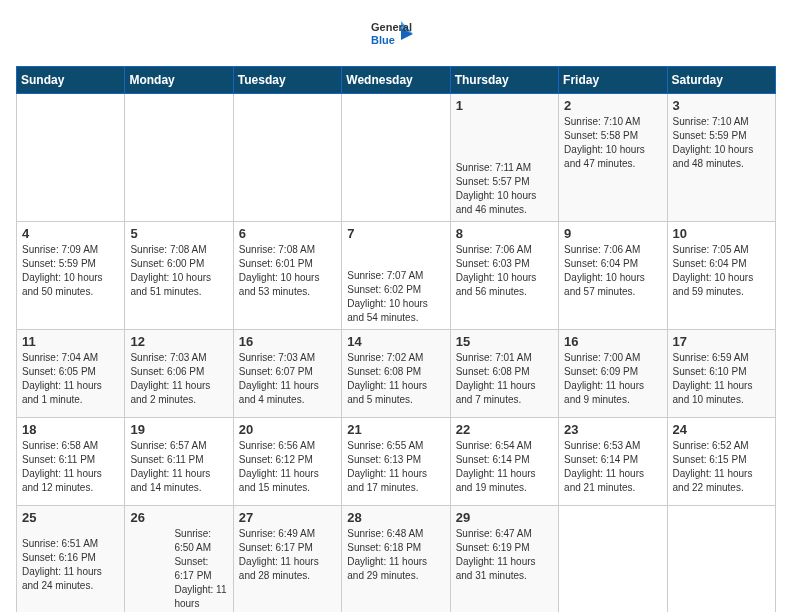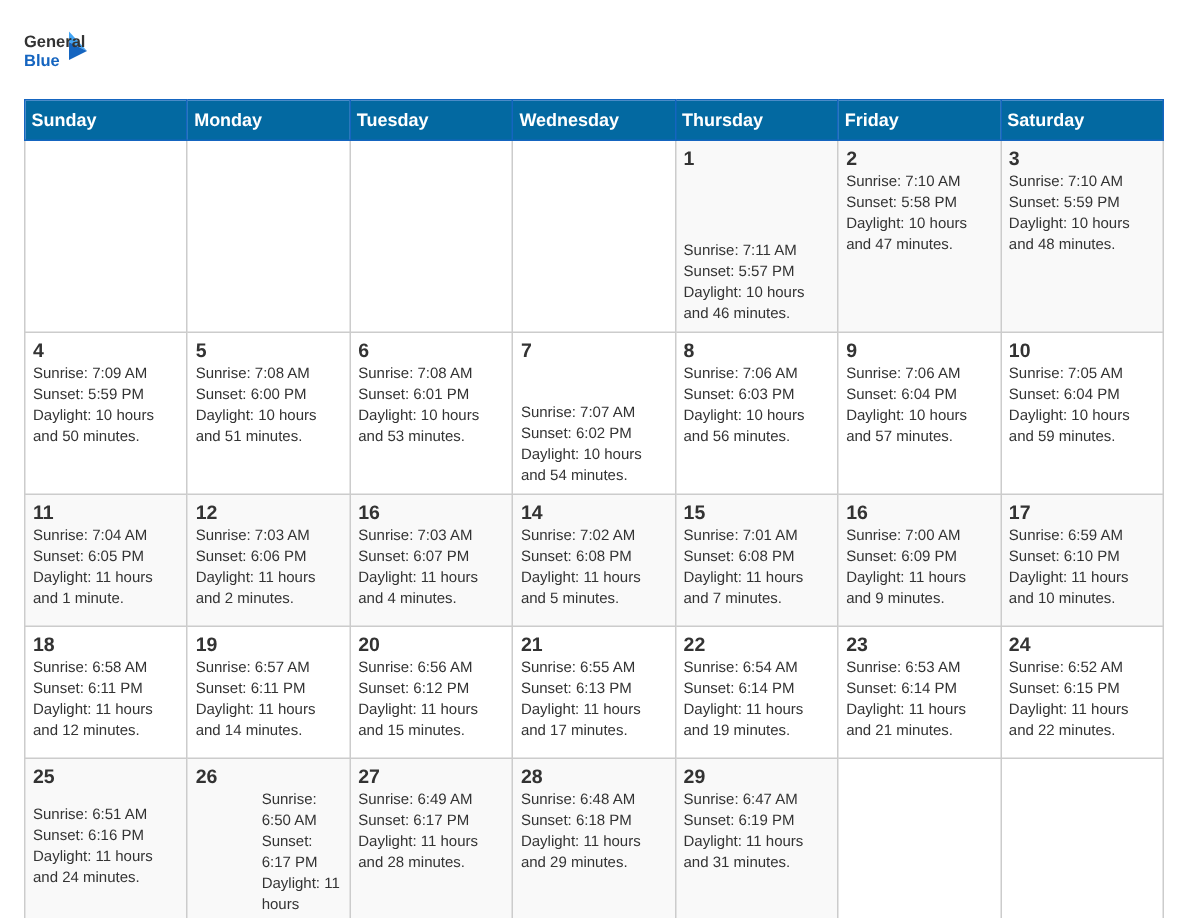--- a/index.html
+++ b/index.html
@@ -5,21 +5,21 @@
     * { margin: 0; padding: 0; box-sizing: border-box; }
     body {
       font-family: Arial, sans-serif;
       background: #fff;
       width: 792px;
       min-height: 612px;
       padding: 16px;
     }
     .header {
       display: flex;
-      justify-content: flex-start;
+      justify-content: center;
       align-items: flex-start;
       margin-bottom: 10px;
     }
     .logo {
       display: flex;
       align-items: center;
       gap: 4px;
     }
     .title-block {
       text-align: right;
@@ -32,21 +32,21 @@
     .location {
       font-size: 15px;
       color: #444;
     }
     table {
       width: 100%;
       border-collapse: collapse;
       table-layout: fixed;
     }
     thead tr th {
-      background: #0369a1;
+      background: #0c4a6e;
       color: #fff;
       font-size: 12px;
       font-weight: bold;
       padding: 6px 4px;
       text-align: left;
       border: 1px solid #1565C0;
     }
     tbody tr td {
       border: 1px solid #ccc;
       vertical-align: top;

